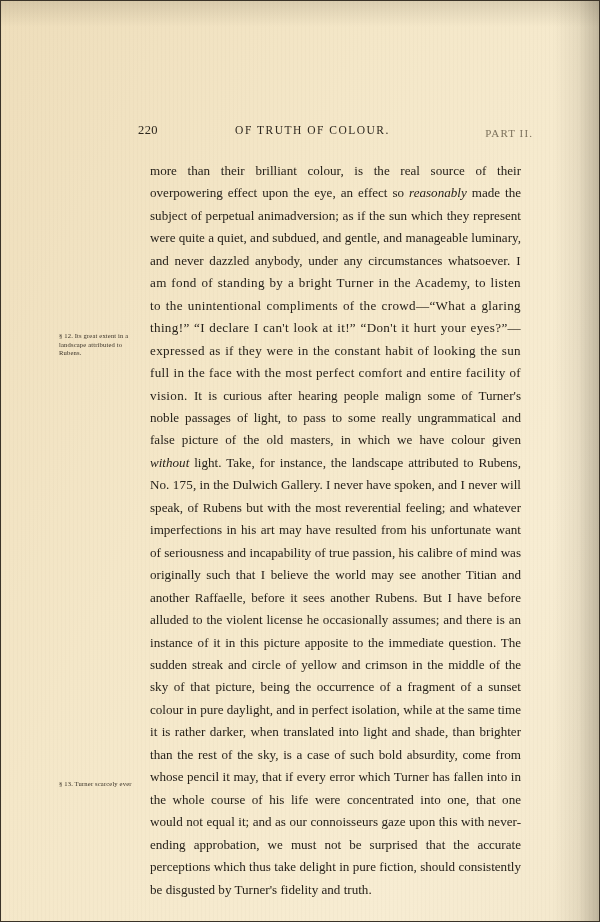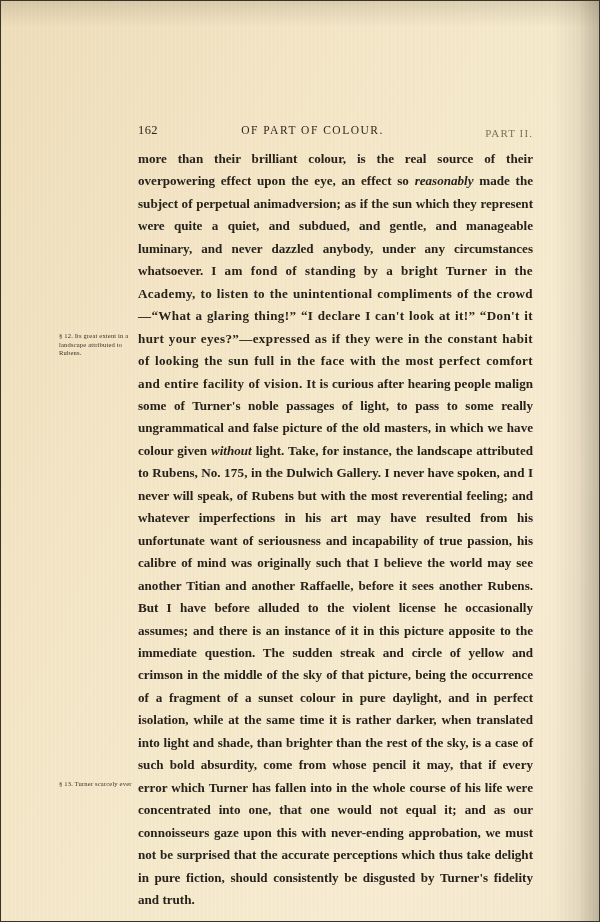--- a/index.html
+++ b/index.html
@@ -114,23 +114,22 @@
     top: 147px;
     width: 395px;
     font-size: 13.1px;
     line-height: 22.45px;
     text-align: justify;
     text-justify: inter-word;
     color: #27221b;
     -webkit-font-smoothing: none;
   }
   .text-column p {
-    margin: 0;
+    margin: 12px;
     text-indent: 0;
-    font-weight: bold;
   }
   .text-column p.indented {
     text-indent: 20px;
   }
   .text-column i {
     font-style: italic;
   }
   .oldstyle {
     letter-spacing: 0.2px;
   }
@@ -155,22 +154,22 @@
 
 <div class="scan">
   <div class="paper-tone"></div>
   <div class="paper-grain"></div>
   <div class="edge-shade-top"></div>
   <div class="edge-shade-right"></div>
 
   <div class="page-content">
 
     <div class="running-head">
-      <span class="folio">162</span>
-      <span class="head-title">OF PART OF COLOUR.</span>
+      <span class="folio">220</span>
+      <span class="head-title">OF TRUTH OF COLOUR.</span>
       <span class="part-label">PART II.</span>
     </div>
 
     <div class="side-note side-note-1">
       <span>§ 12. Its great extent in a landscape attributed to Rubens.</span>
     </div>
 
     <div class="side-note side-note-2">
       <span>§ 13. Turner scarcely ever</span>
     </div>

